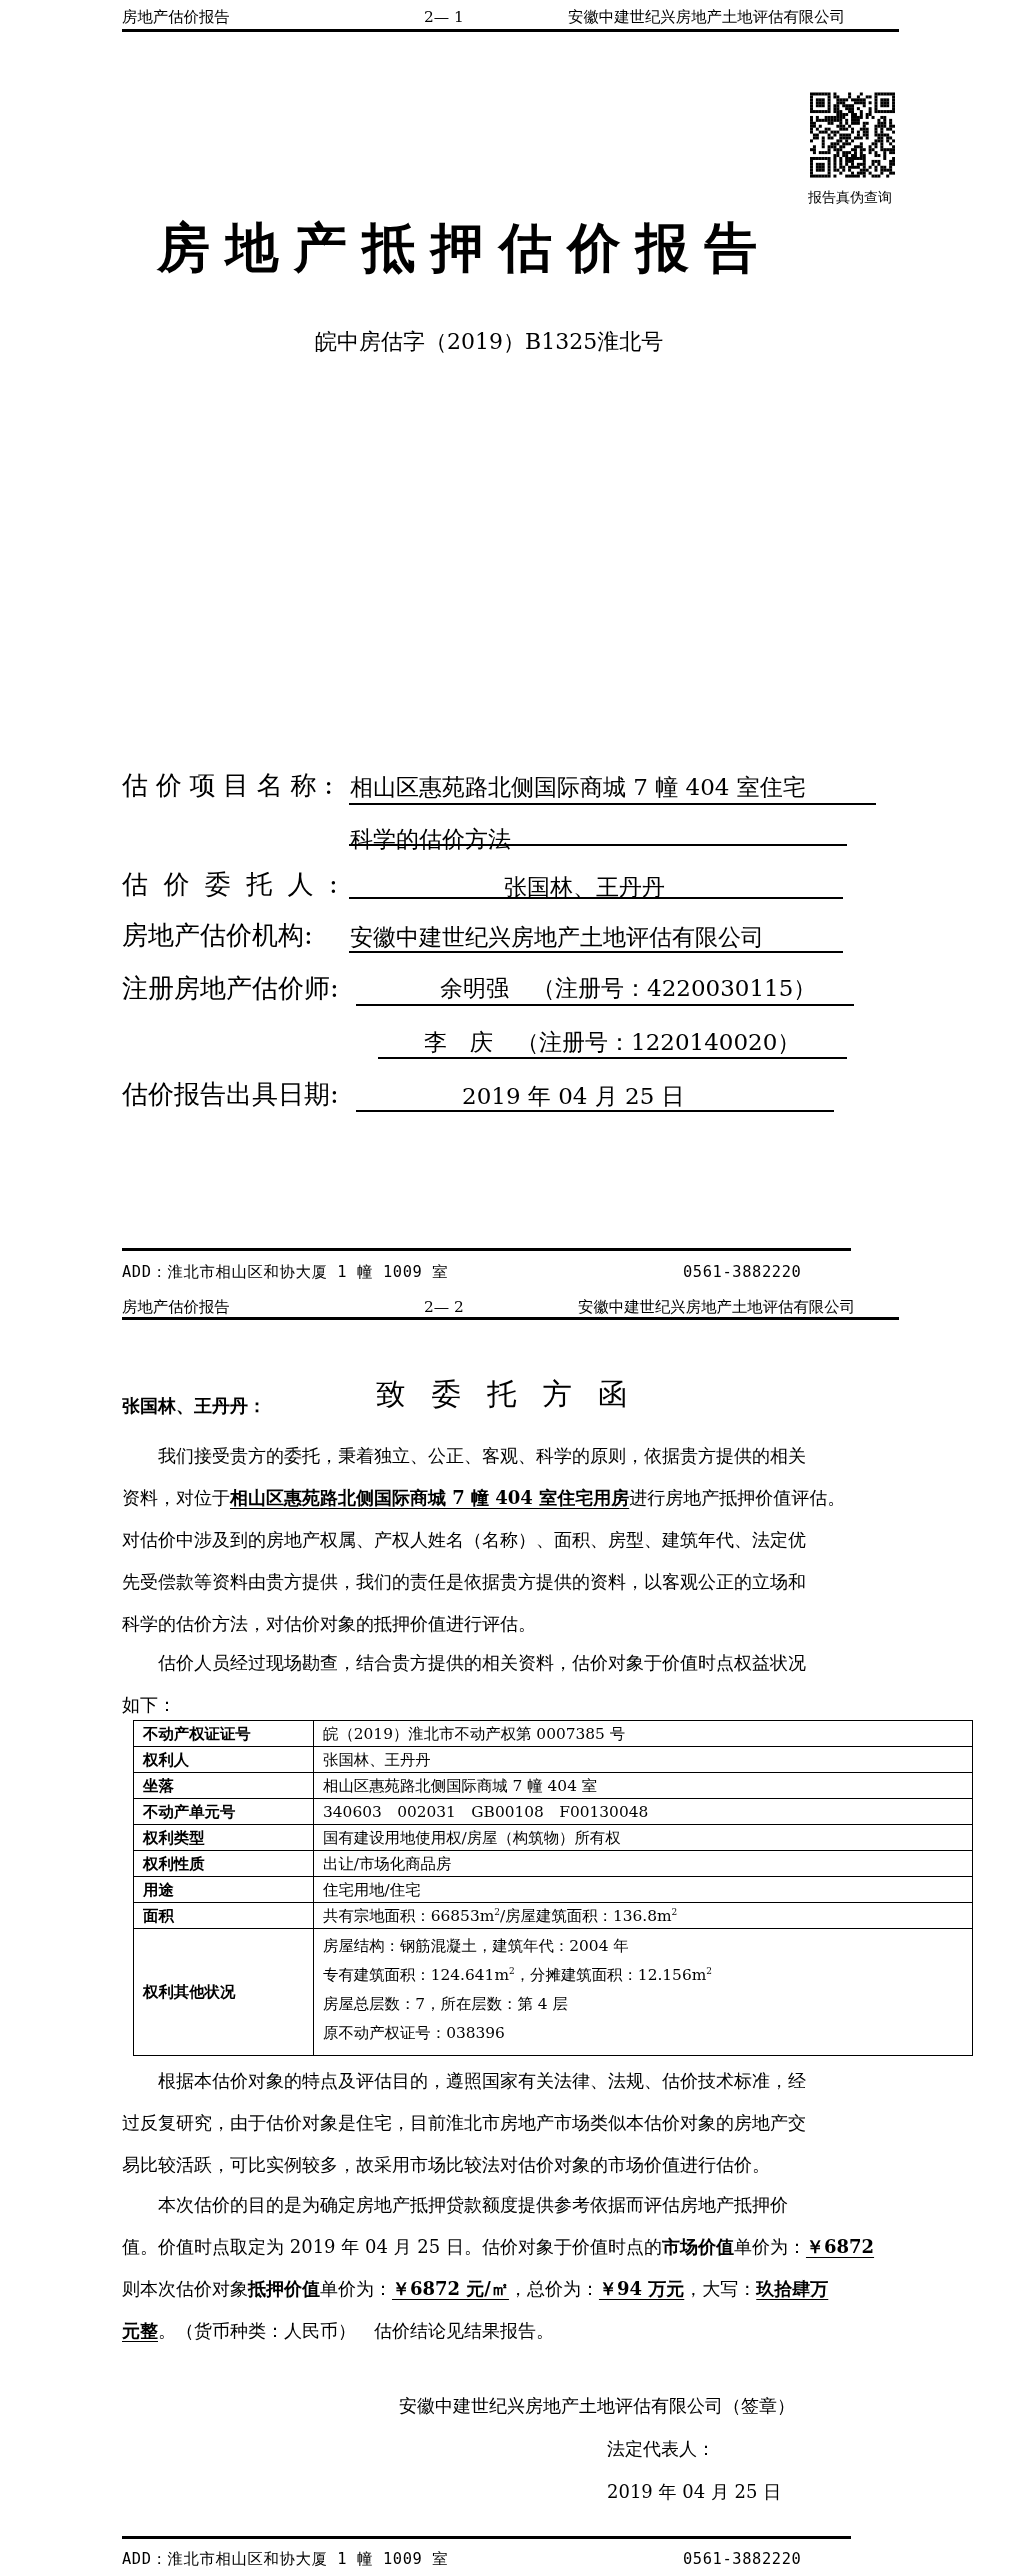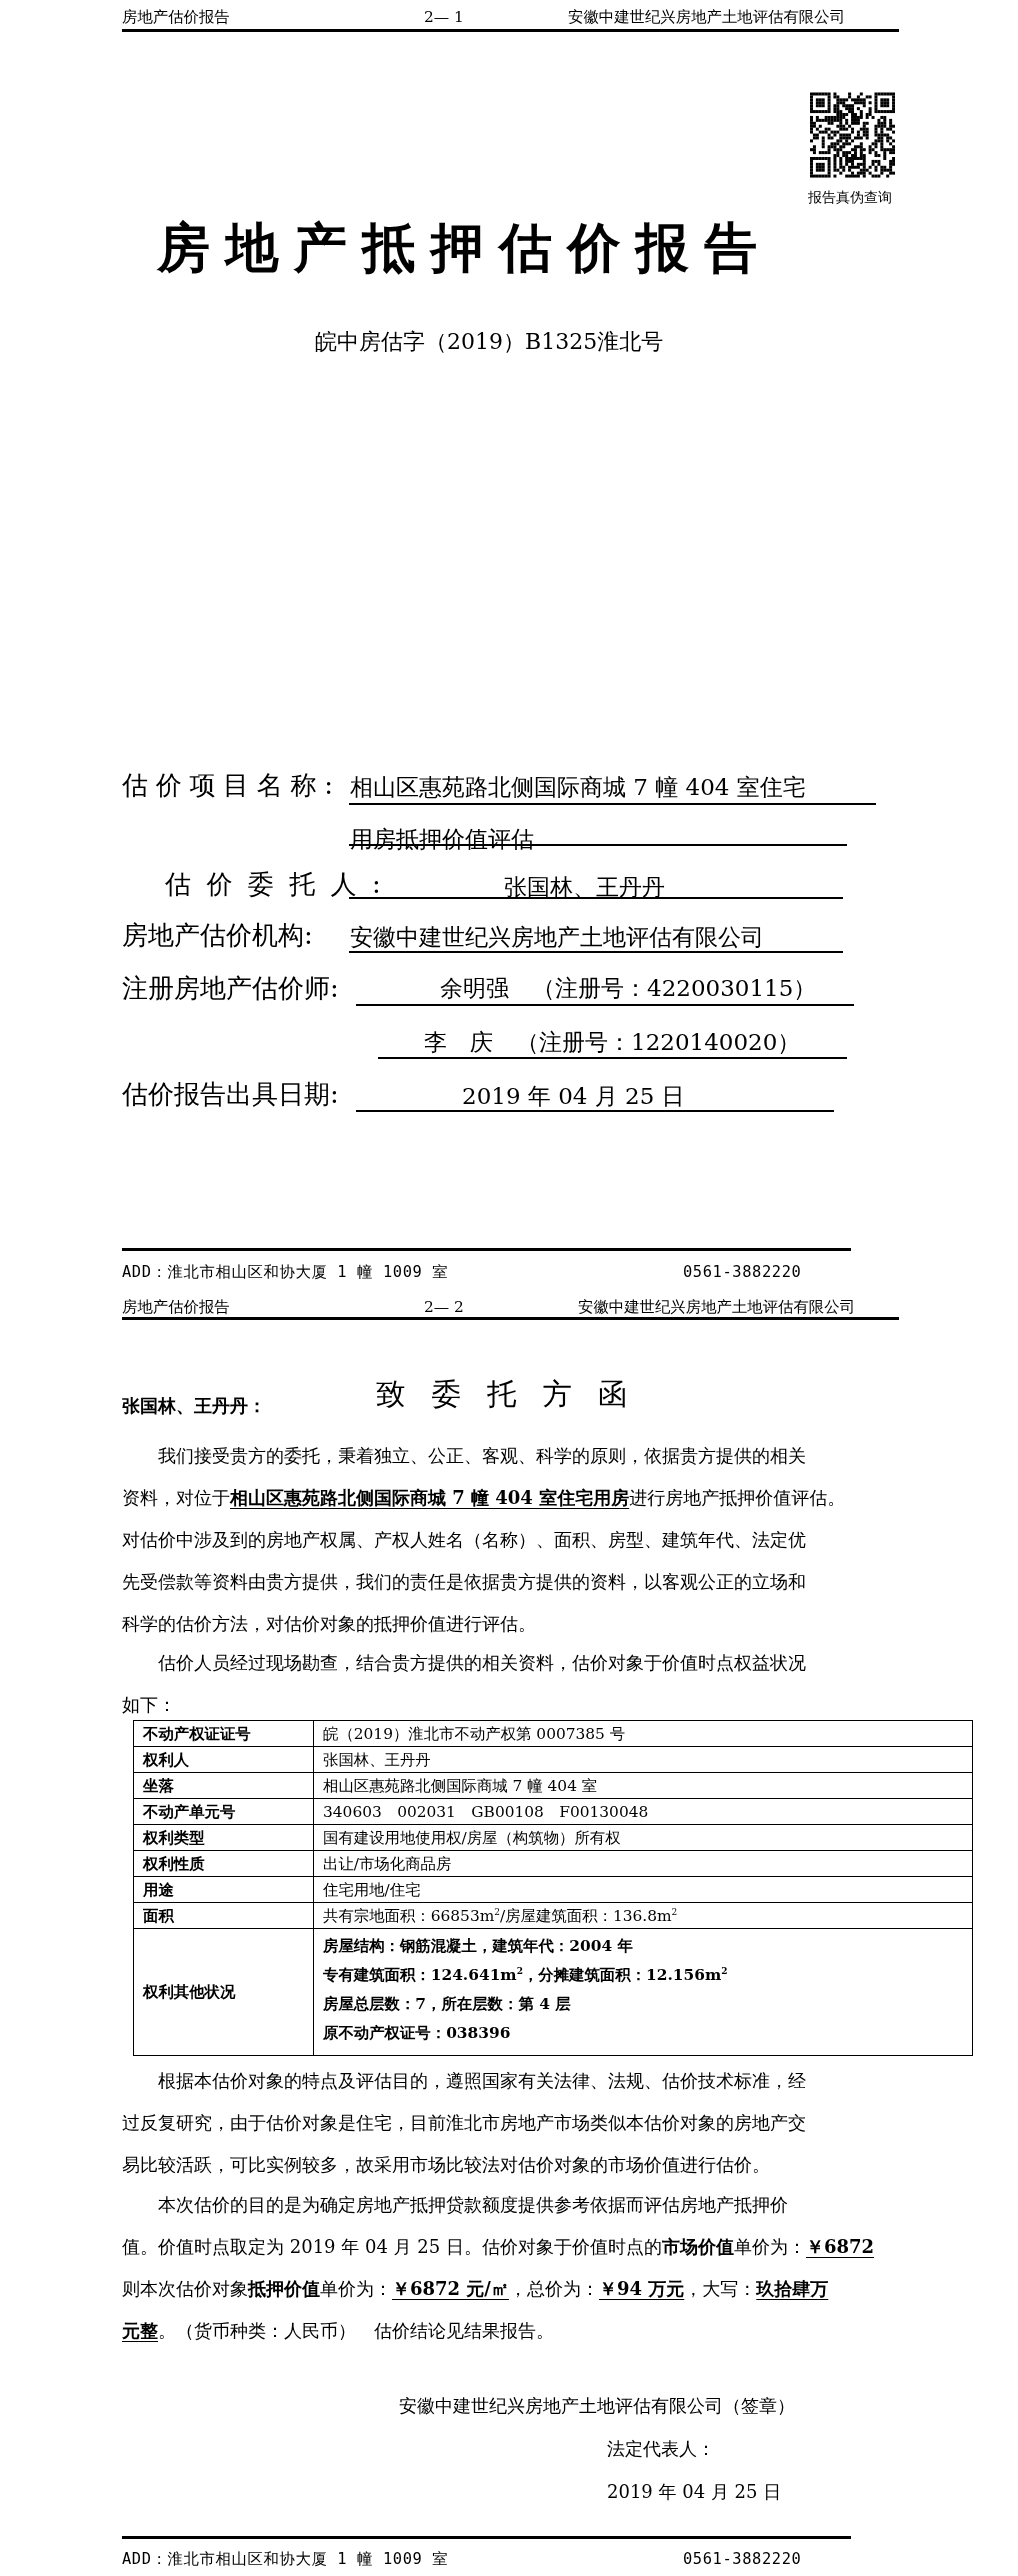--- a/index.html
+++ b/index.html
@@ -27,21 +27,21 @@
   .letter-title { font-size: 29.5px; line-height: 36px; letter-spacing: 26px; margin-top: 44px; }
   .para { position: absolute; left: 122px; width: 777px; font-size: 18px; line-height: 42px; text-align: justify; white-space: normal; }
   .para .line { display: block; white-space: nowrap; }
   .indent { padding-left: 36px; }
   .bold { font-weight: bold; }
   .ul { text-decoration: underline; text-underline-offset: 3.9px; text-decoration-thickness: 1.3px; }
 
   table.props { position: absolute; left: 133px; top: 1720px; width: 840px; border-collapse: collapse; font-size: 15.4px; }
   table.props td { border: 1.9px solid #000; height: 26px; padding: 0 9px; vertical-align: middle; line-height: 22px; }
   table.props td.k { width: 180px; font-weight: bold; }
-  table.props td.multi { line-height: 29px; padding-top: 2.6px; padding-bottom: 7px; font-weight: bold; }
+  table.props td.multi { line-height: 29px; padding-top: 2.6px; padding-bottom: 7px; }
   sup { font-size: 9px; line-height: 0; }
 
   .sign { font-size: 18px; line-height: 22px; }
 </style>
 </head>
 <body>
 
 <div>
   <div class="abs hdr-text" style="left:122px; top:7.7px;">房地产估价报告</div>
   <div class="abs hdr-text" style="left:424px; top:7.7px;">2— 1</div>
@@ -491,24 +491,24 @@
     </svg>
   <div class="abs qr-label" style="left:808px; top:189px;">报告真伪查询</div>
 
   <div class="abs cover-title" style="left:157px; top:215px;">房地产抵押估价报告</div>
   <div class="abs cover-sub" style="left:315px; top:329px;">皖中房估字（2019）B1325淮北号</div>
 
   <div>
     <div class="abs info-label spaced" style="left:122px; top:770px;"><span>估价项目名称</span><span>:</span></div>
     <div class="abs info-value" style="left:350px; top:772px;">相山区惠苑路北侧国际商城 7 幢 404 室住宅</div>
     <div class="uline" style="left:349px; top:803px; width:527px;"></div>
-    <div class="abs info-value" style="left:350px; top:824px;">用房抵押价值评估</div>
+    <div class="abs info-value" style="left:350px; top:824px;">科学的估价方法</div>
     <div class="uline" style="left:349px; top:844px; width:498px;"></div>
 
-    <div class="abs info-label spaced" style="left:122px; top:869px;"><span style="letter-spacing:15.4px;margin-left:43px;">估价委托人</span><span>:</span></div>
+    <div class="abs info-label spaced" style="left:122px; top:869px;"><span style="letter-spacing:15.4px;">估价委托人</span><span>:</span></div>
     <div class="abs info-value" style="left:504px; top:872px;">张国林、王丹丹</div>
     <div class="uline" style="left:349px; top:897px; width:494px;"></div>
 
     <div class="abs info-label" style="left:122px; top:920px;"><span>房地产估价机构</span><span>:</span></div>
     <div class="abs info-value" style="left:350px; top:922px;">安徽中建世纪兴房地产土地评估有限公司</div>
     <div class="uline" style="left:349px; top:951px; width:494px;"></div>
 
     <div class="abs info-label" style="left:122px; top:973px;"><span>注册房地产估价师</span><span>:</span></div>
     <div class="abs info-value" style="left:440px; top:973px;">余明强　（注册号：4220030115）</div>
     <div class="uline" style="left:356px; top:1004px; width:498px;"></div>

